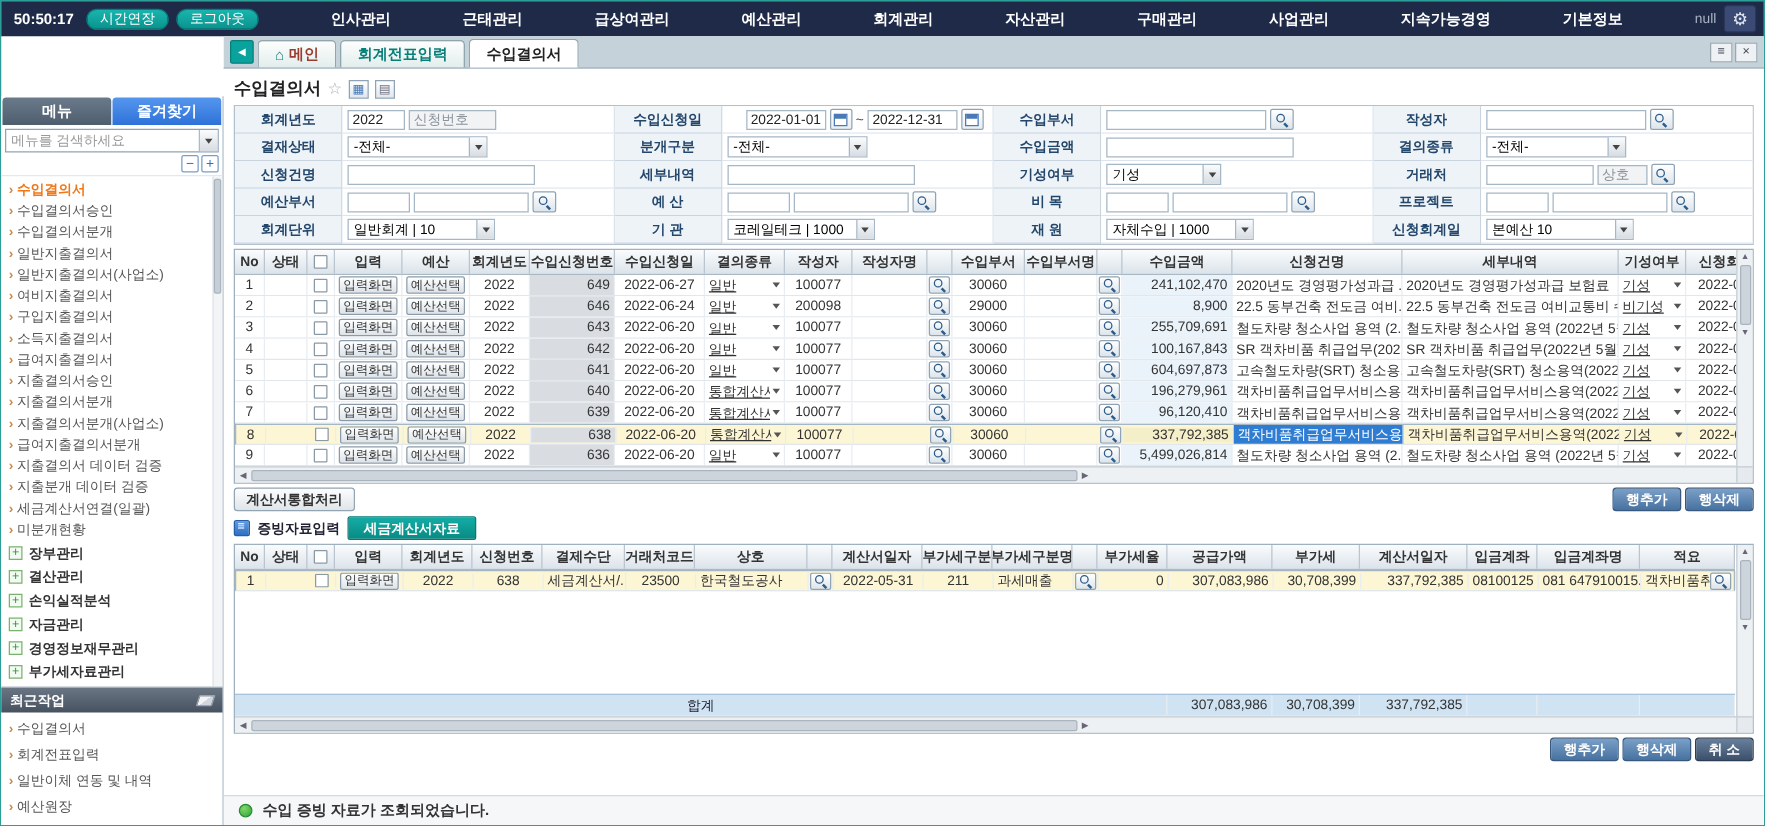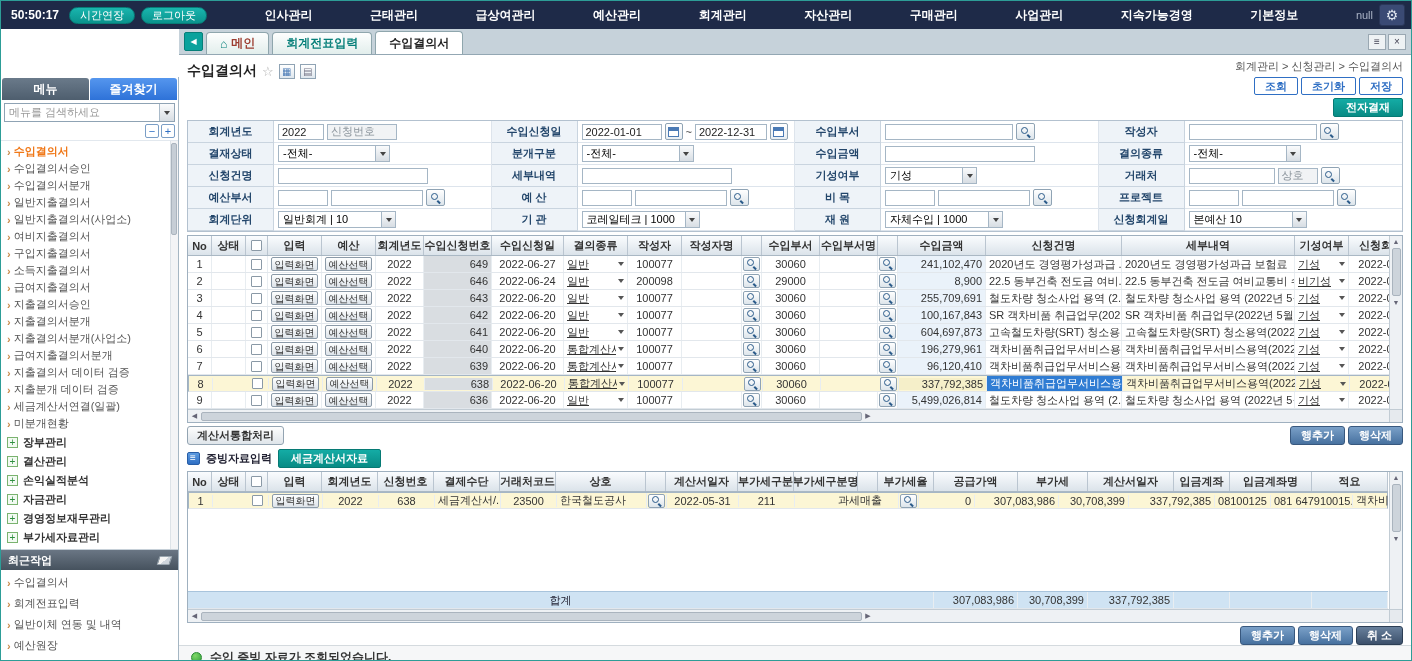--- a/index.html
+++ b/index.html
@@ -330,40 +330,31 @@
       </div>
 
       <div class="content">
         <div class="header-block">
           <div class="hb-left">
             <span class="page-title">수입결의서</span>
             <span class="star">☆</span>
             <span class="mini-ic blue">▦</span>
             <span class="mini-ic">▤</span>
           </div>
-          <div class="hb-right">
-            <div class="breadcrumb">회계관리 &gt; 신청관리 &gt; 수입결의서</div>
-            <div class="hdr-btns" id="hdr-btns">
-                <button class="btn-outline">조회</button>
-                <button class="btn-outline">초기화</button>
-                <button class="btn-outline">저장</button>
-              </div>
-            <button class="btn-teal">전자결재</button>
-          </div>
         </div>
 
         <div class="filter-table" id="filter-table">
             <div class="f-label">회계년도</div>
             <div class="f-val">
               <input class="inp" value="2022" style="width: 46px;">
               <input class="inp ph" value="신청번호" style="width: 70px;">
             </div>
             <div class="f-label">수입신청일</div>
             <div class="f-val">
-              <input class="inp" value="2022-01-01" style="width: 80px;">
+              <input class="inp" value="2022-01-01" style="width: 64px; margin-left: 15px;">
               <button class="calbtn">
                 <span class="cal"></span>
               </button>
               <span class="tilde">~</span>
               <input class="inp" value="2022-12-31" style="width: 72px;">
               <button class="calbtn">
                 <span class="cal"></span>
               </button>
             </div>
             <div class="f-label">수입부서</div>
@@ -981,21 +972,21 @@
                   <div class="gc" style="width: 66px;">세금계산서/...</div>
                   <div class="gc c-center" style="width: 56px;">23500</div>
                   <div class="gc" style="width: 90px;">한국철도공사</div>
                   <div class="gc c-center" style="width: 20px;">
                     <button class="sbtn">
                       <span class="mag"></span>
                     </button>
                   </div>
                   <div class="gc c-center" style="width: 72px;">2022-05-31</div>
                   <div class="gc c-center" style="width: 56px;">211</div>
-                  <div class="gc" style="width: 64px; margin-left: 40px;">과세매출</div>
+                  <div class="gc" style="width: 64px;">과세매출</div>
                   <div class="gc c-center" style="width: 20px;">
                     <button class="sbtn">
                       <span class="mag"></span>
                     </button>
                   </div>
                   <div class="gc c-right" style="width: 56px;">0</div>
                   <div class="gc c-right" style="width: 84px;">307,083,986</div>
                   <div class="gc c-right" style="width: 70px;">30,708,399</div>
                   <div class="gc c-right" style="width: 86px;">337,792,385</div>
                   <div class="gc c-center" style="width: 56px;">08100125</div>

